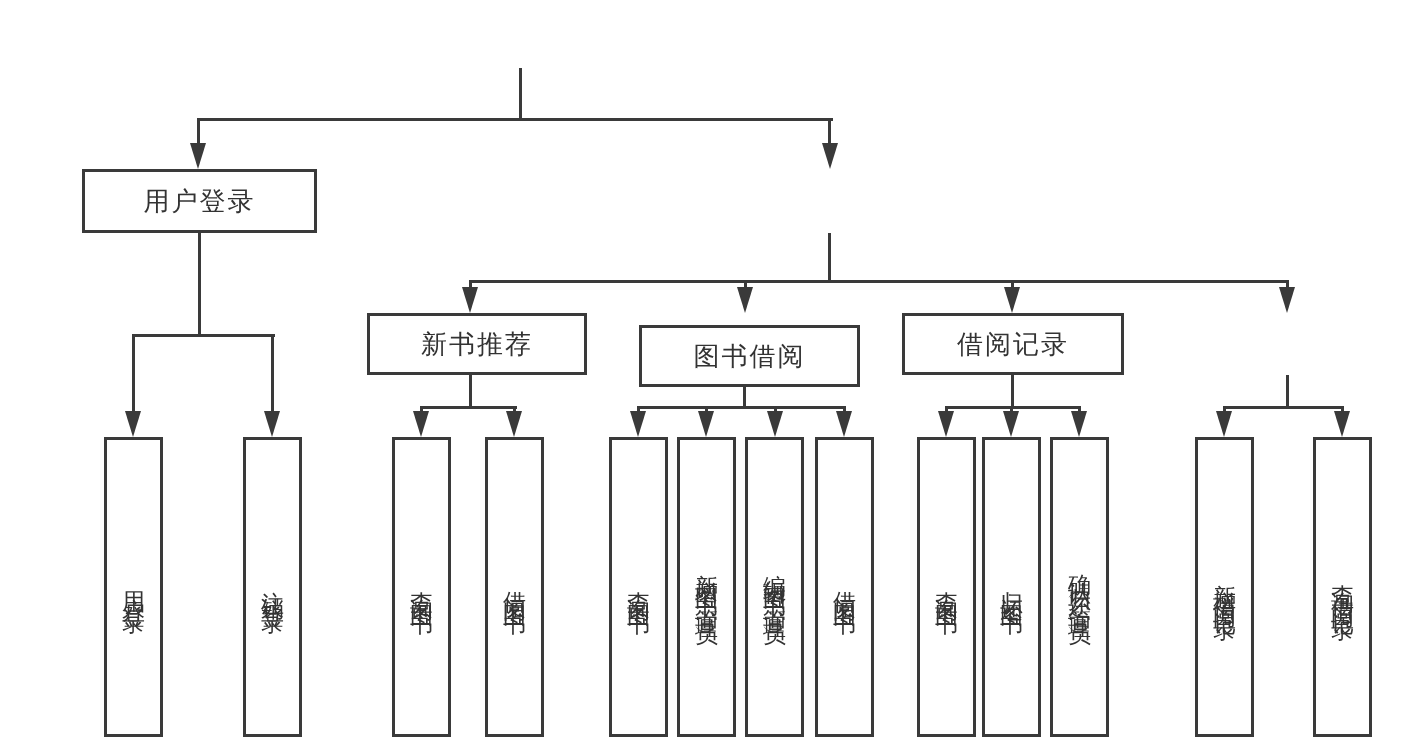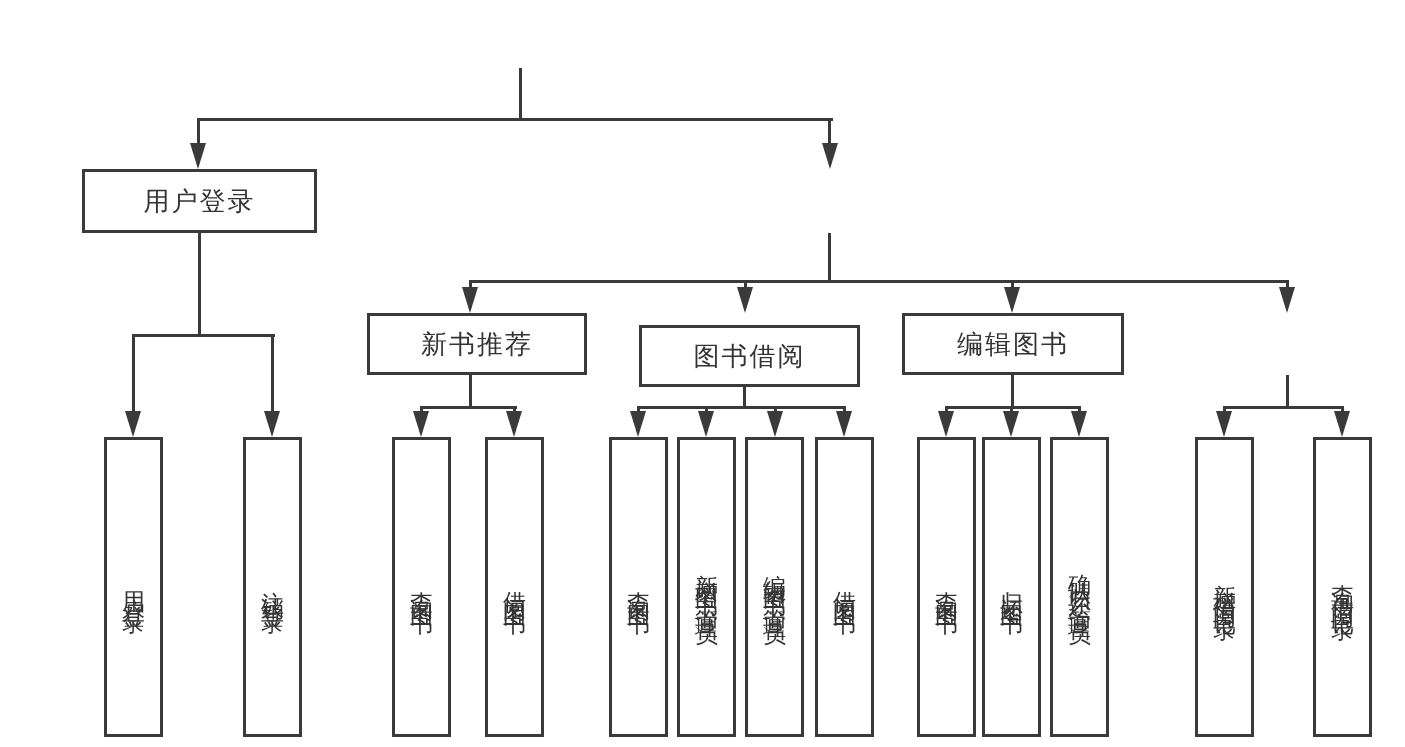--- a/index.html
+++ b/index.html
@@ -122,21 +122,21 @@
     <span>用户登录</span>
   </div>
 
   <div class="node hnode" style="left:367px; top:313px; width:220px; height:62px;">
     <span>新书推荐</span>
   </div>
   <div class="node hnode" style="left:639px; top:313px; width:221px; height:62px;margin-top:12px;">
     <span>图书借阅</span>
   </div>
   <div class="node hnode" style="left:902px; top:313px; width:222px; height:62px;">
-    <span>编辑图书</span>
+    <span>借阅记录</span>
   </div>
 
   <div class="node vnode" style="left:104px; top:437px; width:59px; height:300px;">
     <span>用户登录</span>
   </div>
   <div class="node vnode" style="left:243px; top:437px; width:59px; height:300px;">
     <span>注销登录</span>
   </div>
 
   <div class="node vnode" style="left:392px; top:437px; width:59px; height:300px;">

